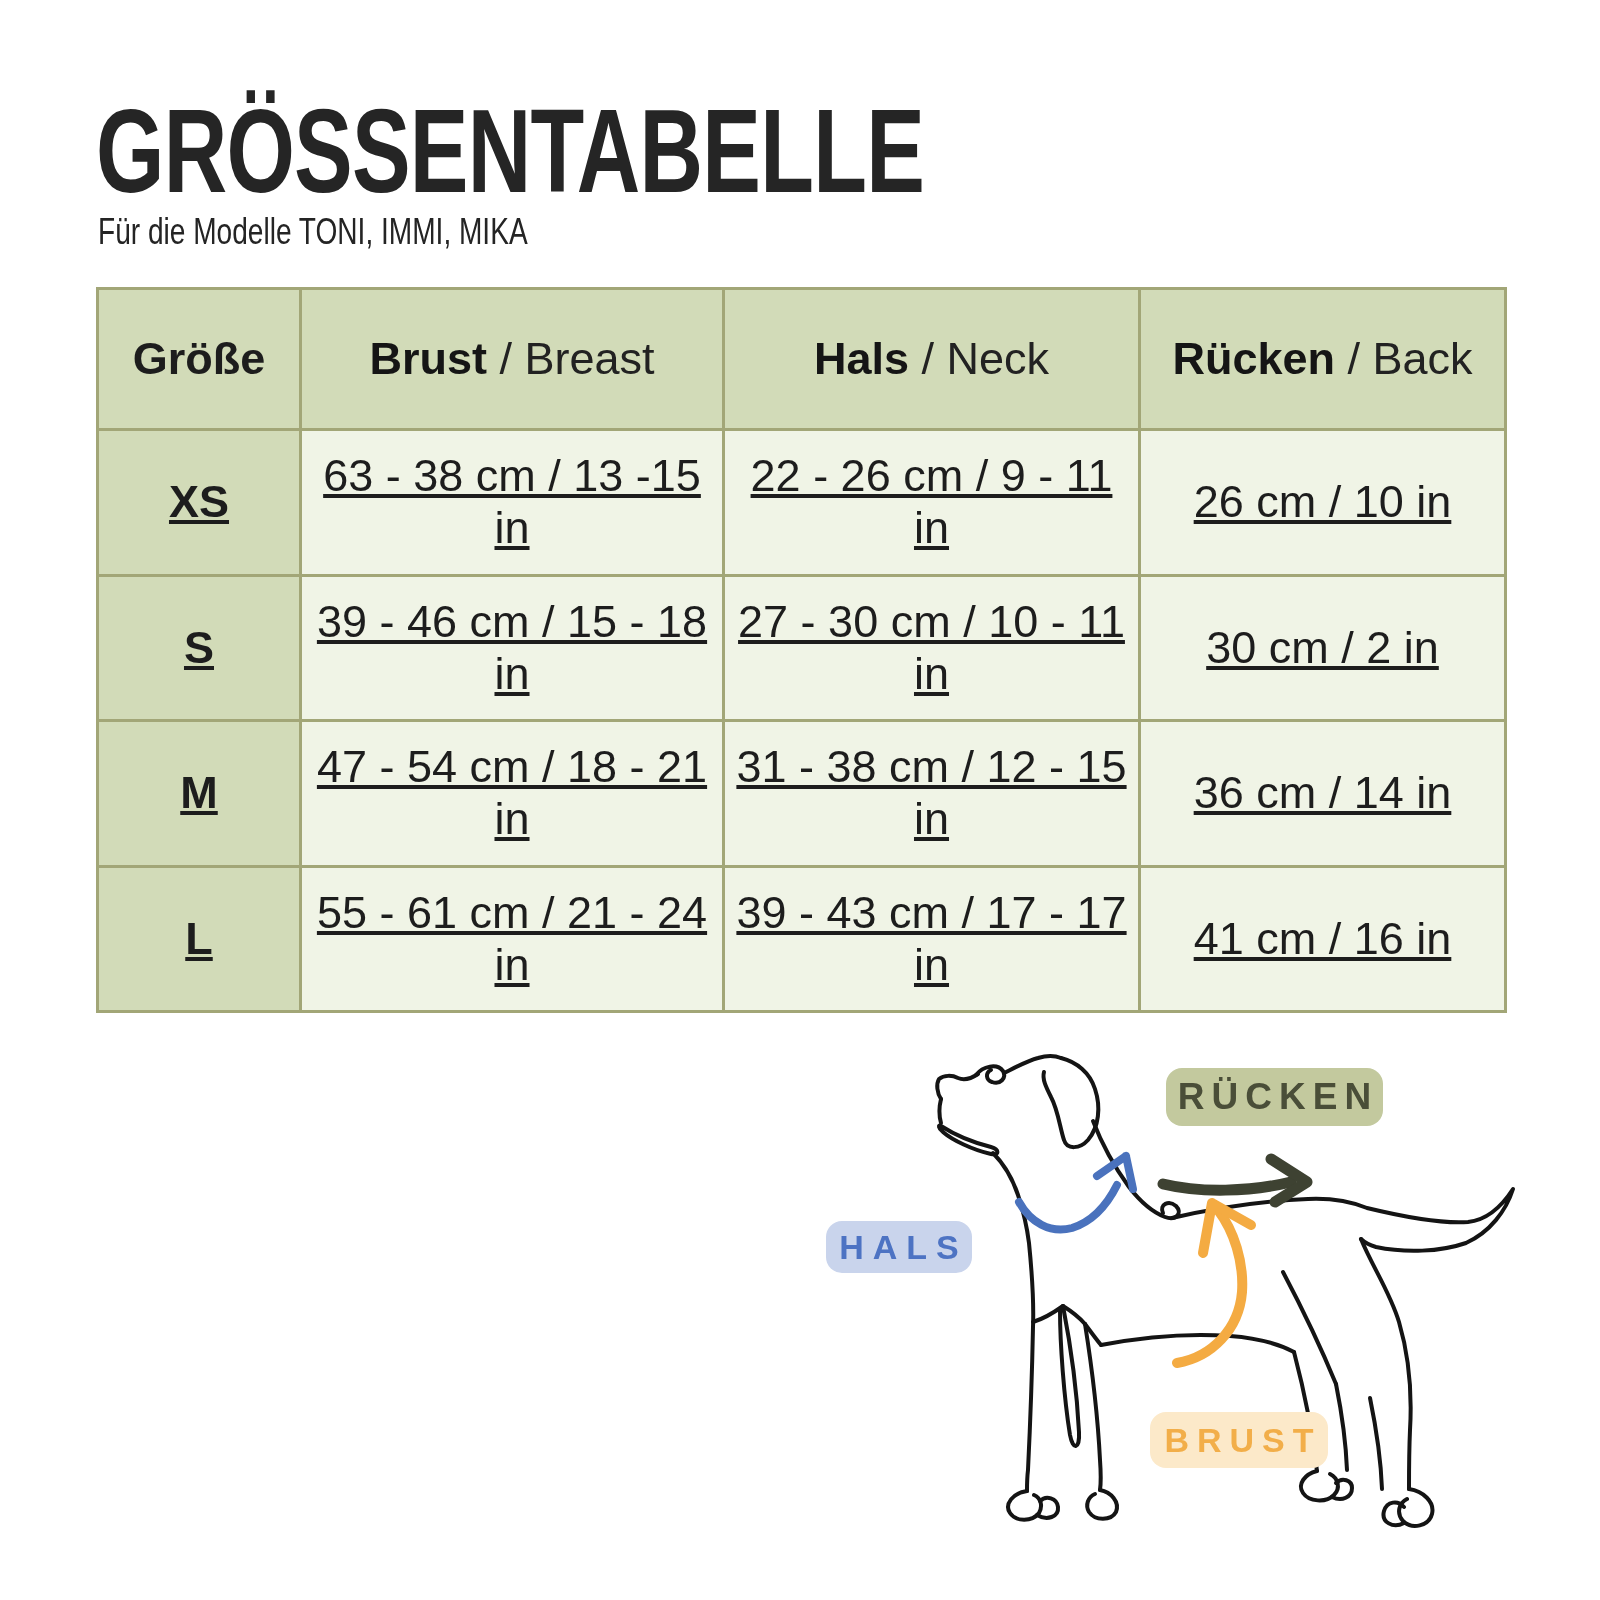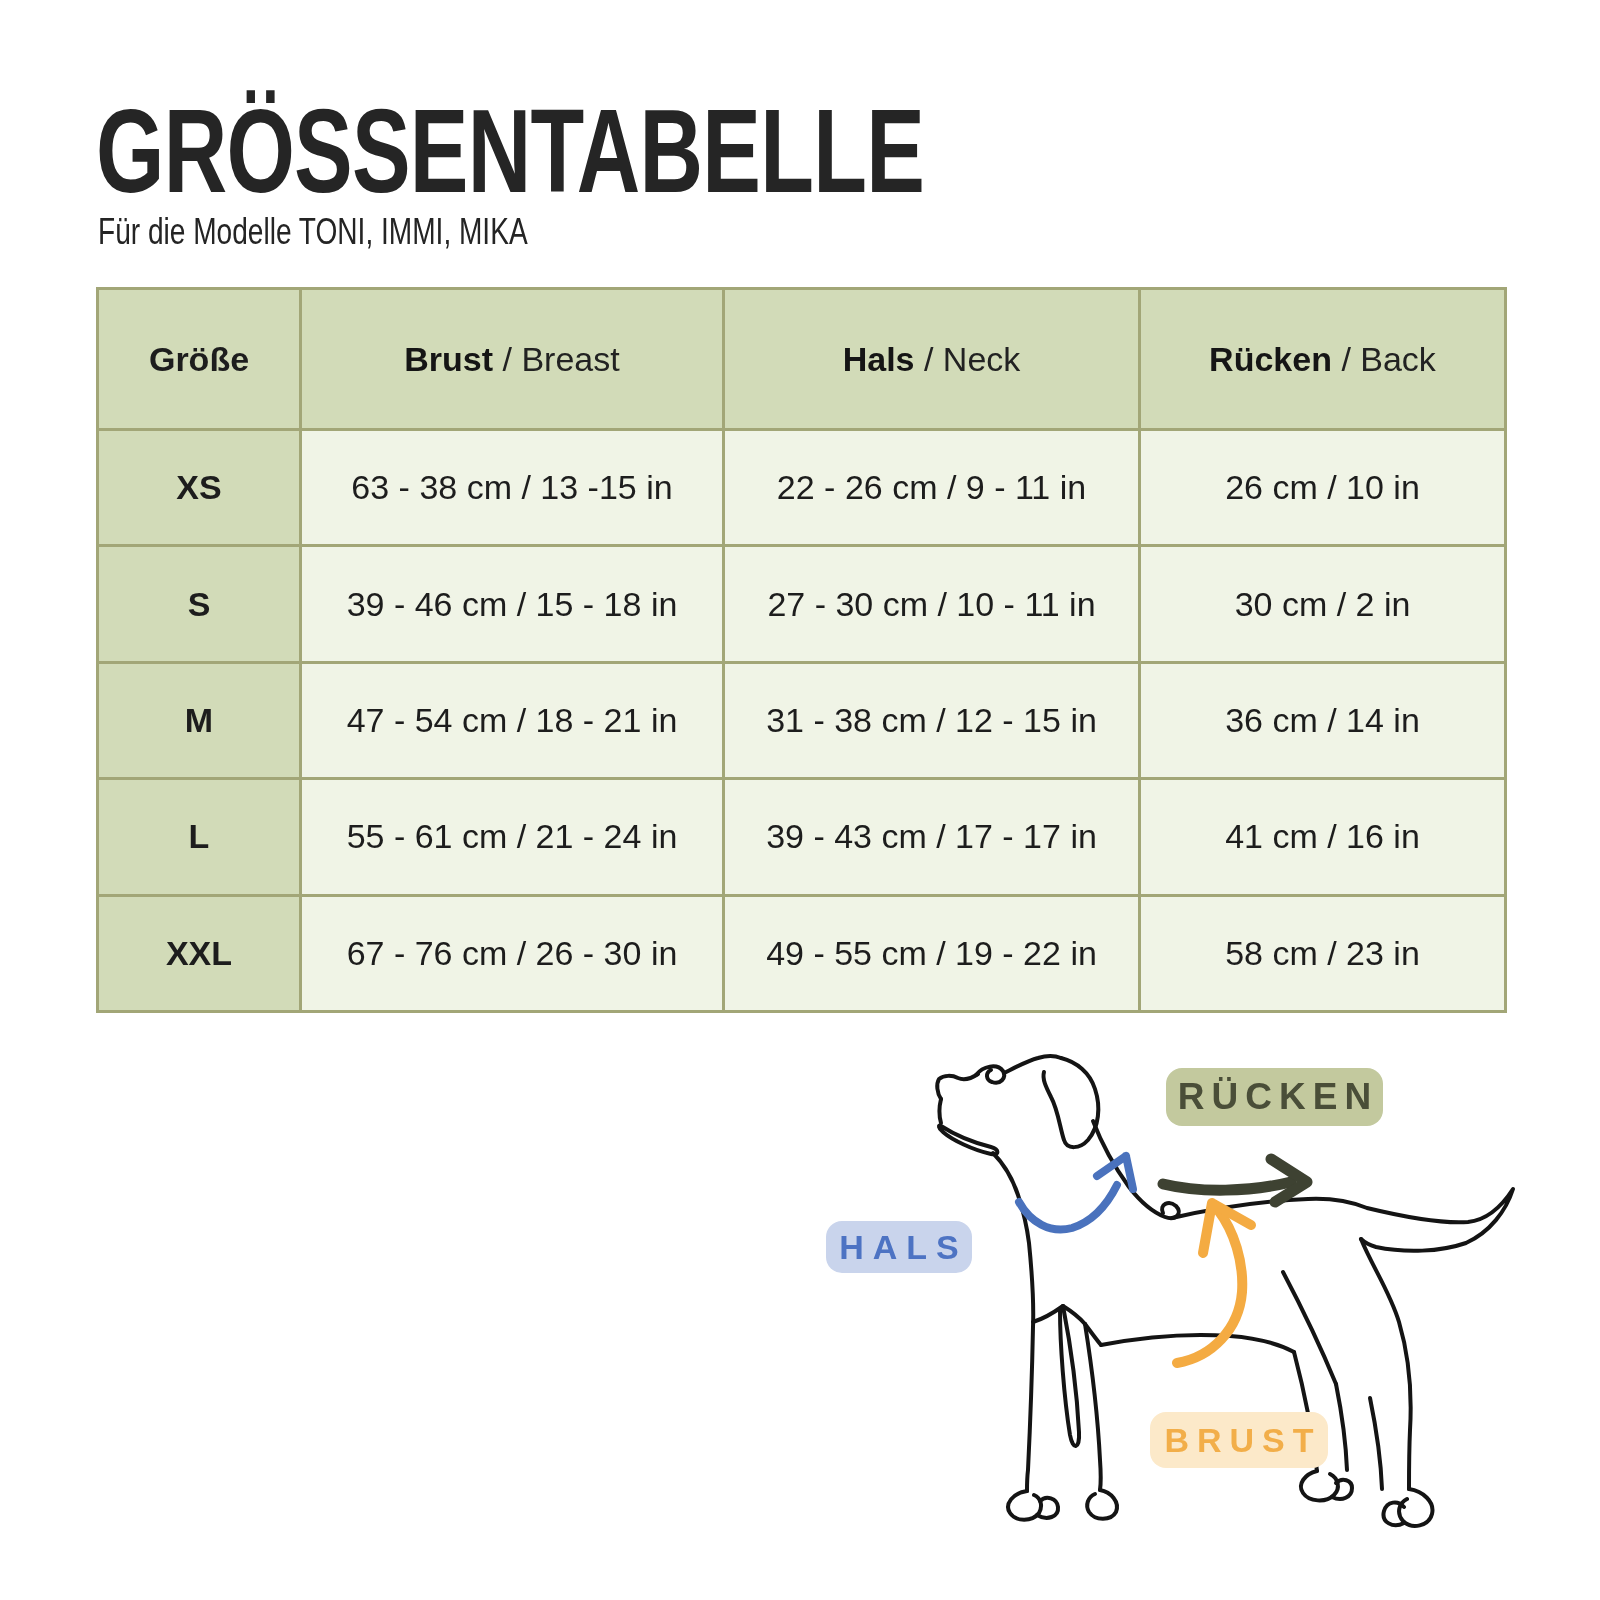--- a/index.html
+++ b/index.html
@@ -45,30 +45,30 @@
     color:#242424;
     transform:scaleX(0.78);transform-origin:left top;
     white-space:nowrap;
   }
 
   
   table.sizes{
     position:absolute;left:96px;top:287px;
     width:1408px;height:726px;
     border-collapse:collapse;table-layout:fixed;
-    font-size:34px;color:var(--table-text);
+    font-size:45px;color:var(--table-text);
   }
   table.sizes th, table.sizes td{
     border:3px solid var(--table-border);
     text-align:center;vertical-align:middle;
     padding:0 6px;
     background:var(--table-cell-bg);
   }
   table.sizes thead th{height:138px;background:var(--table-header-bg);font-weight:400;}
-  table.sizes tbody tr{height:97px;}
+  table.sizes tbody tr{height:97px;text-decoration:underline;}
   table.sizes .c0{background:var(--table-header-bg);font-weight:700;}
   table.sizes .de{font-weight:700;color:#151515;}
   table.sizes .sep,.en{font-weight:400;color:#222;}
 
   
   svg.dog{position:absolute;left:780px;top:1020px;width:820px;height:580px;}
   svg.dog path{fill:none;stroke-linecap:round;stroke-linejoin:round;}
   svg.dog .ln{stroke:var(--dog-outline);stroke-width:4;}
   svg.dog .neck{stroke:var(--arrow-neck);stroke-width:8;}
   svg.dog .chest{stroke:var(--arrow-chest);stroke-width:10;}
@@ -135,26 +135,20 @@
         <td>47 - 54 cm / 18 - 21 in</td>
         <td>31 - 38 cm / 12 - 15 in</td>
         <td>36 cm / 14 in</td>
       </tr>
       <tr>
         <td class="c0">L</td>
         <td>55 - 61 cm / 21 - 24 in</td>
         <td>39 - 43 cm / 17 - 17 in</td>
         <td>41 cm / 16 in</td>
       </tr>
-      <tr>
-        <td class="c0">XXL</td>
-        <td>67 - 76 cm / 26 - 30 in</td>
-        <td>49 - 55 cm / 19 - 22 in</td>
-        <td>58 cm / 23 in</td>
-      </tr>
     </tbody>
   </table>
 
   <svg class="dog" viewBox="780 1020 820 580" xmlns="http://www.w3.org/2000/svg">
     <g>
 
       <path class="ln" d="M 941 1099 C 937 1093 936 1084 939 1079 C 944 1075 952 1075 958 1078 C 965 1081 972 1078 978 1074"></path>
       <path class="ln" d="M 976 1075 C 983 1066 997 1063 1003 1071 C 1007 1078 1000 1085 992 1082 C 986 1080 985 1073 991 1070"></path>
       <path class="ln" d="M 1004 1073 C 1016 1067 1027 1061 1038 1058 C 1048 1055 1056 1056 1061 1058"></path>
 

